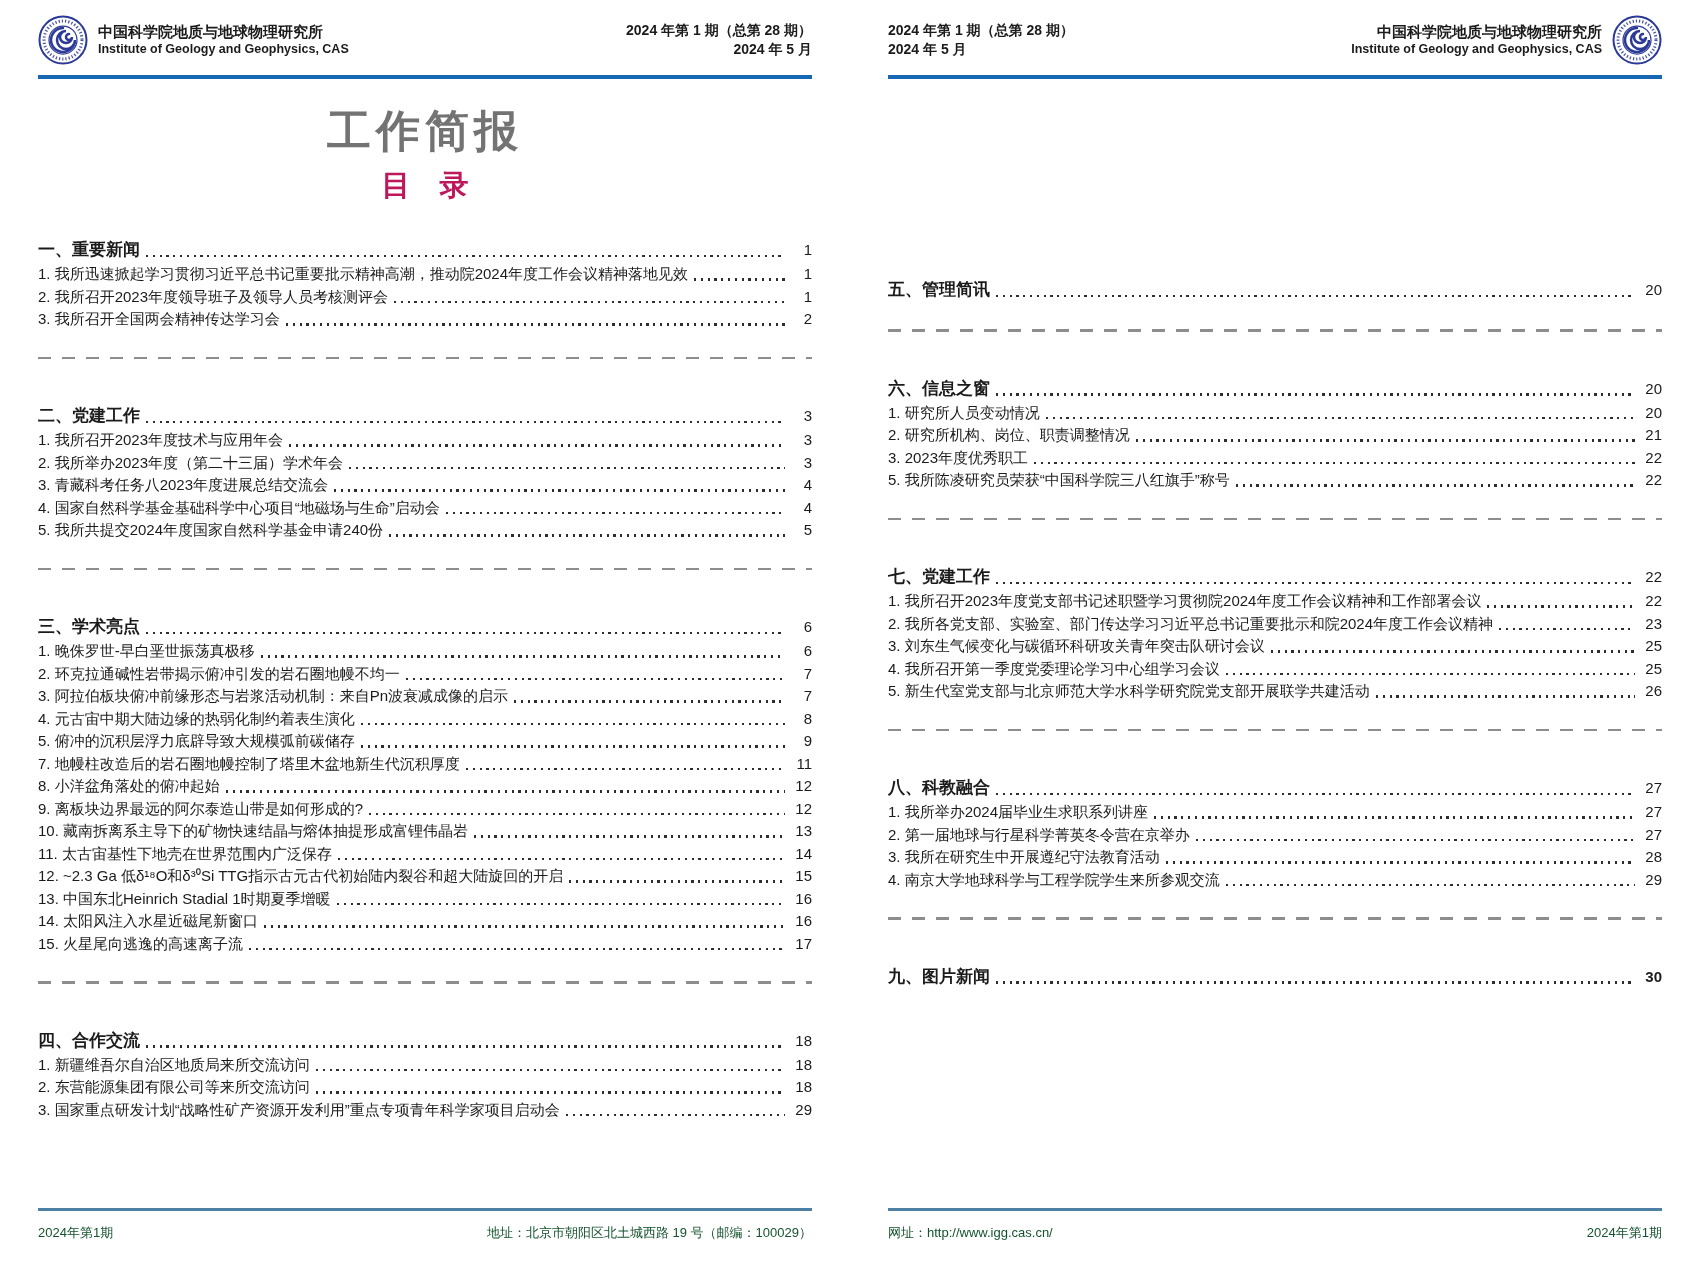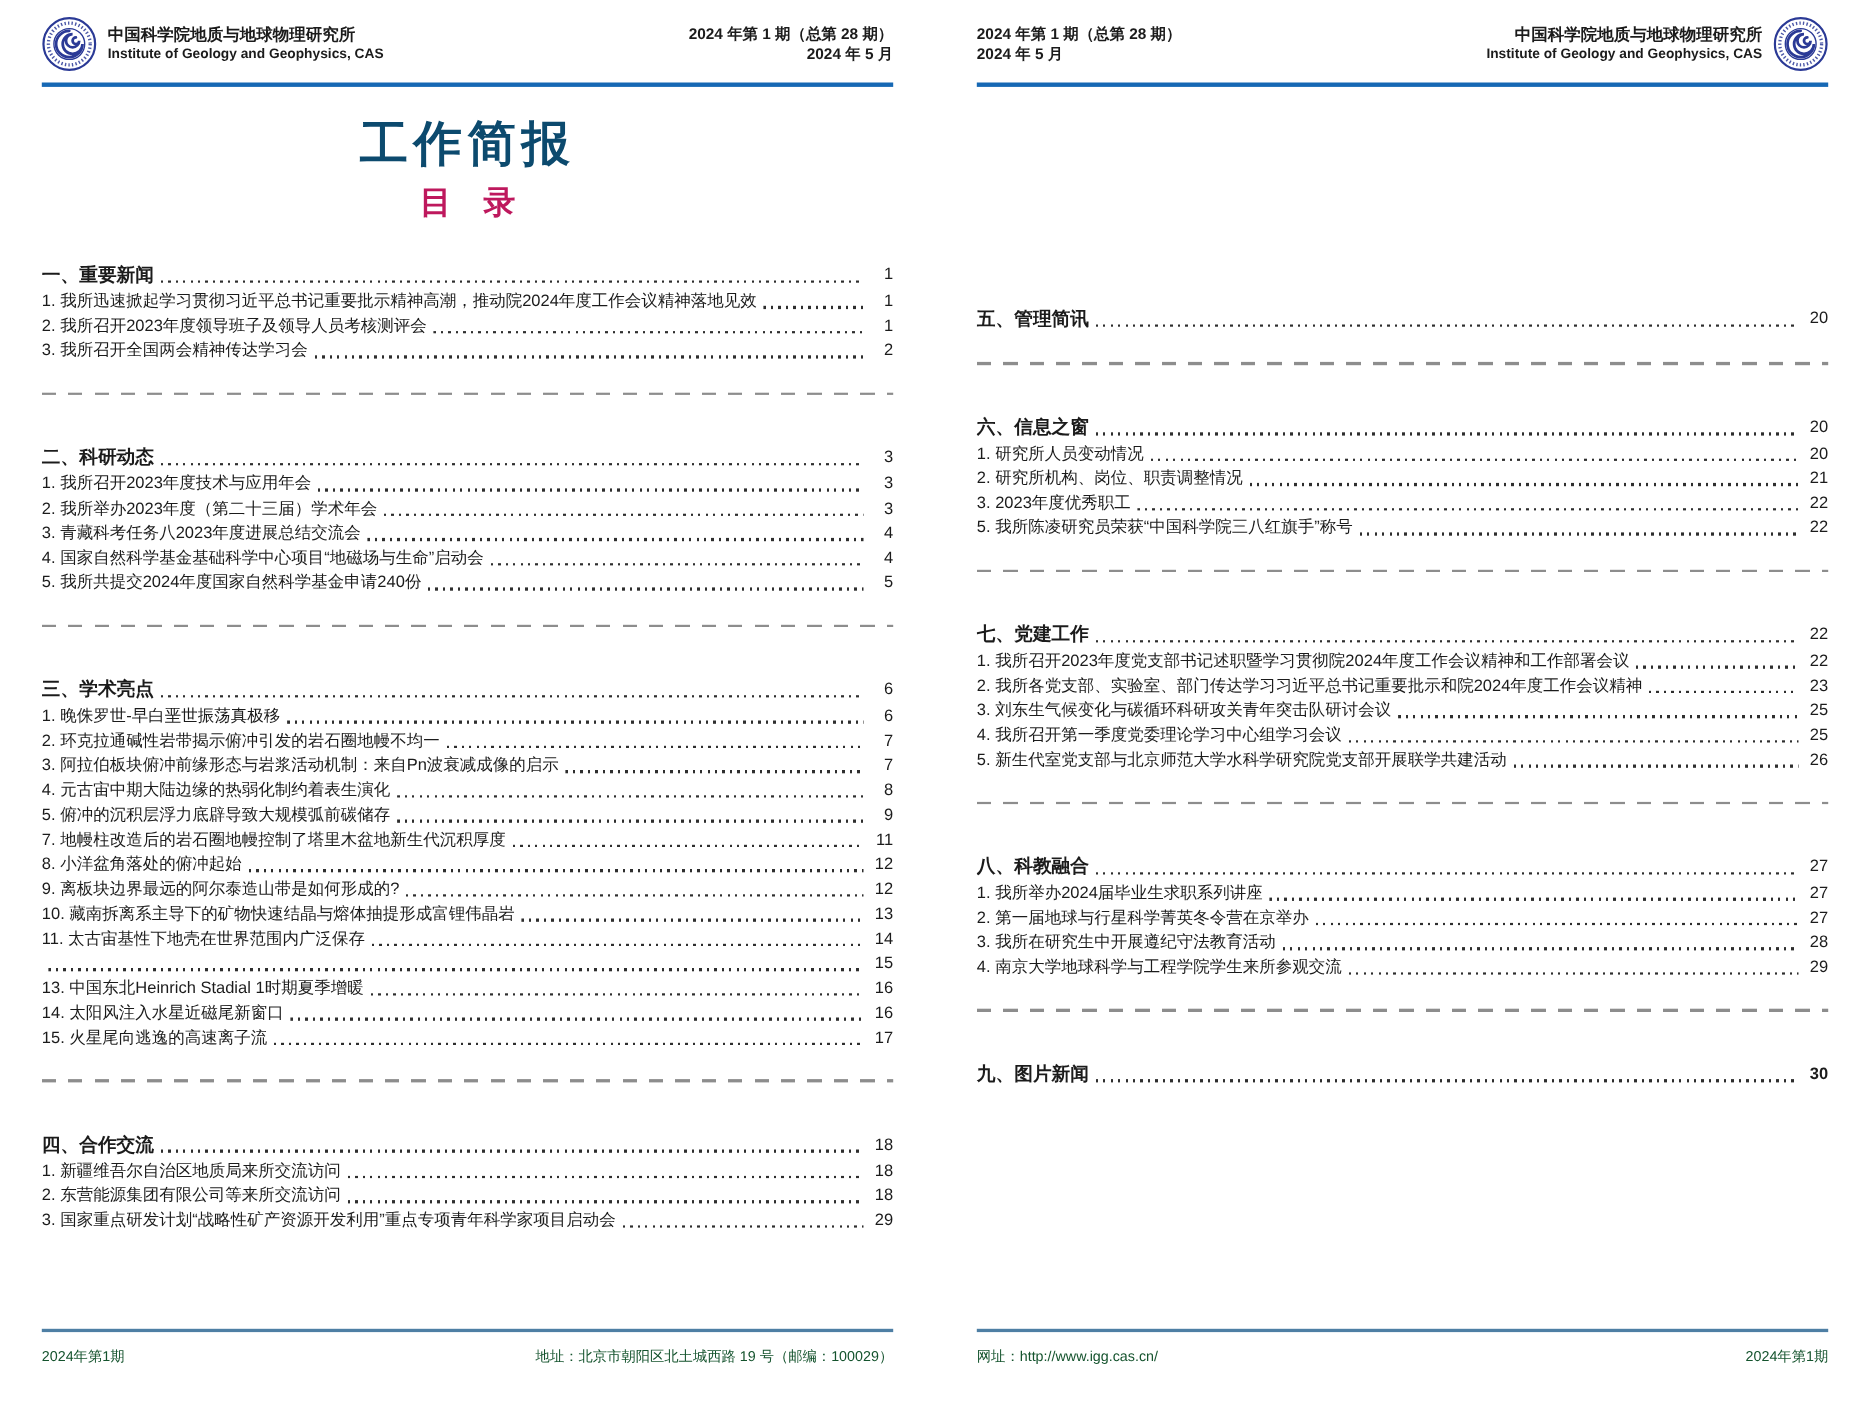--- a/index.html
+++ b/index.html
@@ -11,21 +11,21 @@
   .brand{display:flex;align-items:center;gap:10px;}
   .logo{width:50px;height:50px;flex:0 0 auto;}
   .brand-text .cn{font-size:15px;font-weight:700;line-height:19px;}
   .brand-text .en{font-size:12.5px;font-weight:700;line-height:17px;}
   .issue{font-size:14px;font-weight:700;line-height:19px;}
   .page-left .issue{text-align:right;}
   .page-right .issue{text-align:left;}
   .page-right .brand-text{text-align:right;}
   .header-rule{height:4px;background:#1668b4;margin-top:7px;}
   
-  .doc-title{margin:26px 0 0 0;text-align:center;font-family:"DejaVu Serif",serif;font-weight:700;font-size:44px;line-height:52px;color:#0c4a6e;letter-spacing:5px;}
+  .doc-title{margin:26px 0 0 0;text-align:center;font-family:"DejaVu Serif",serif;font-weight:700;font-size:44px;line-height:52px;color:#737373;letter-spacing:5px;}
   .toc-heading{margin:10px 0 0 0;text-align:center;font-weight:700;font-size:29px;line-height:36px;color:#be185d;}
   
   .toc{display:block;}
   .page-left .toc{margin-top:34px;}
   .page-right .toc{margin-top:198px;}
   .toc-row{display:flex;align-items:flex-end;white-space:nowrap;font-size:15px;line-height:22.5px;}
   .toc-row.toc-head{font-size:17px;font-weight:700;line-height:26px;}
   .toc-label{flex:0 1 auto;overflow:hidden;}
   .leader{flex:1 1 auto;min-width:14px;height:2.2px;margin:0 3px 5px 6px;
           background-image:repeating-linear-gradient(to right,#2e2e2e 0 2.2px,transparent 2.2px 6.8px);}
@@ -87,21 +87,21 @@
           </div>
           <div class="toc-row">
             <span class="toc-label">3. 我所召开全国两会精神传达学习会</span>
             <span class="leader"></span>
             <span class="toc-page">2</span>
           </div>
         </section>
         <div class="divider"></div>
         <section class="toc-section">
           <div class="toc-row toc-head">
-            <span class="toc-label">二、科研动态</span>
+            <span class="toc-label">二、党建工作</span>
             <span class="leader"></span>
             <span class="toc-page">3</span>
           </div>
           <div class="toc-row">
             <span class="toc-label">1. 我所召开2023年度技术与应用年会</span>
             <span class="leader"></span>
             <span class="toc-page">3</span>
           </div>
           <div class="toc-row">
             <span class="toc-label">2. 我所举办2023年度（第二十三届）学术年会</span>
@@ -175,20 +175,21 @@
             <span class="toc-label">10. 藏南拆离系主导下的矿物快速结晶与熔体抽提形成富锂伟晶岩</span>
             <span class="leader"></span>
             <span class="toc-page">13</span>
           </div>
           <div class="toc-row">
             <span class="toc-label">11. 太古宙基性下地壳在世界范围内广泛保存</span>
             <span class="leader"></span>
             <span class="toc-page">14</span>
           </div>
           <div class="toc-row">
+            <span class="toc-label">12. ~2.3 Ga 低δ¹⁸O和δ³⁰Si TTG指示古元古代初始陆内裂谷和超大陆旋回的开启</span>
             <span class="leader"></span>
             <span class="toc-page">15</span>
           </div>
           <div class="toc-row">
             <span class="toc-label">13. 中国东北Heinrich Stadial 1时期夏季增暖</span>
             <span class="leader"></span>
             <span class="toc-page">16</span>
           </div>
           <div class="toc-row">
             <span class="toc-label">14. 太阳风注入水星近磁尾新窗口</span>

